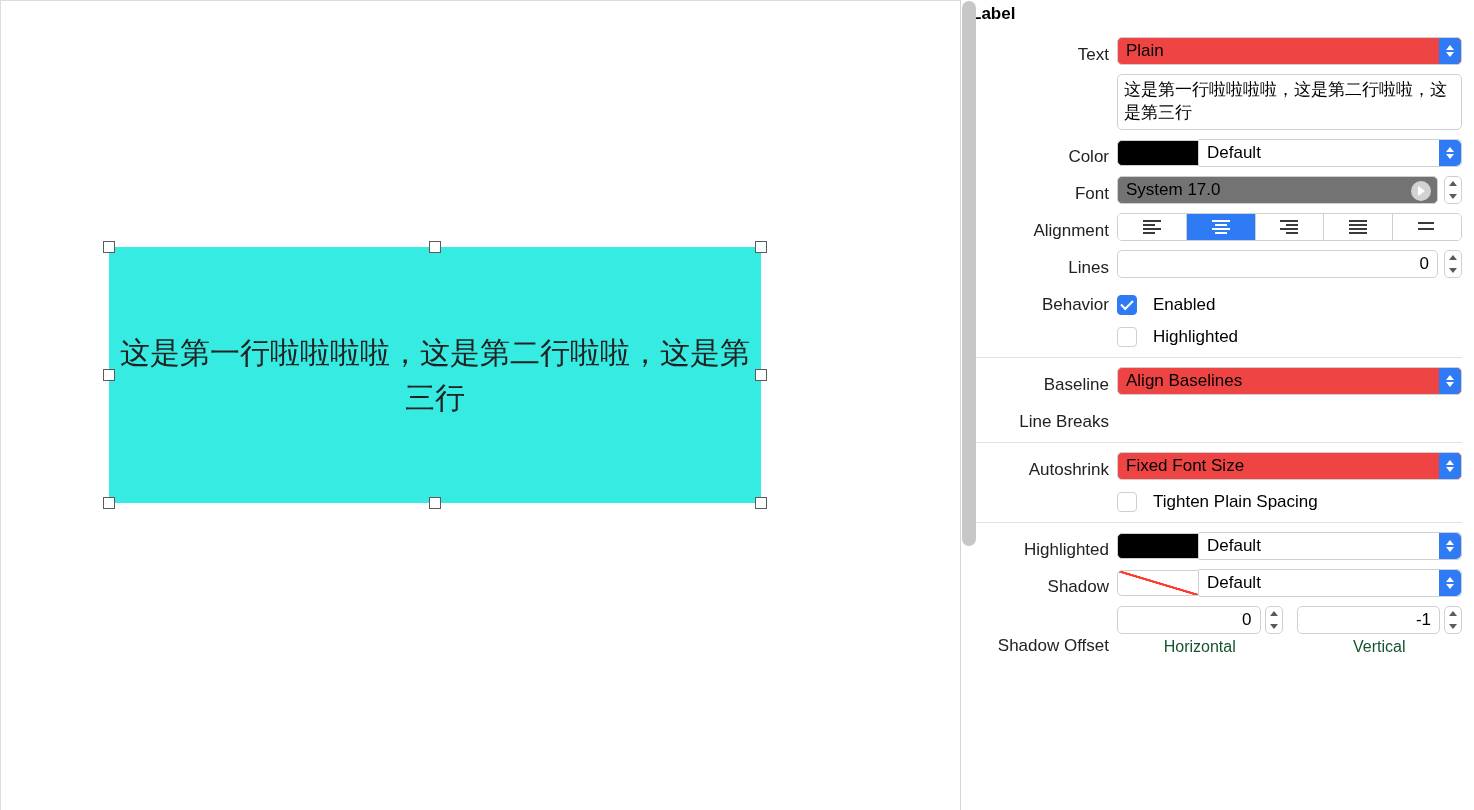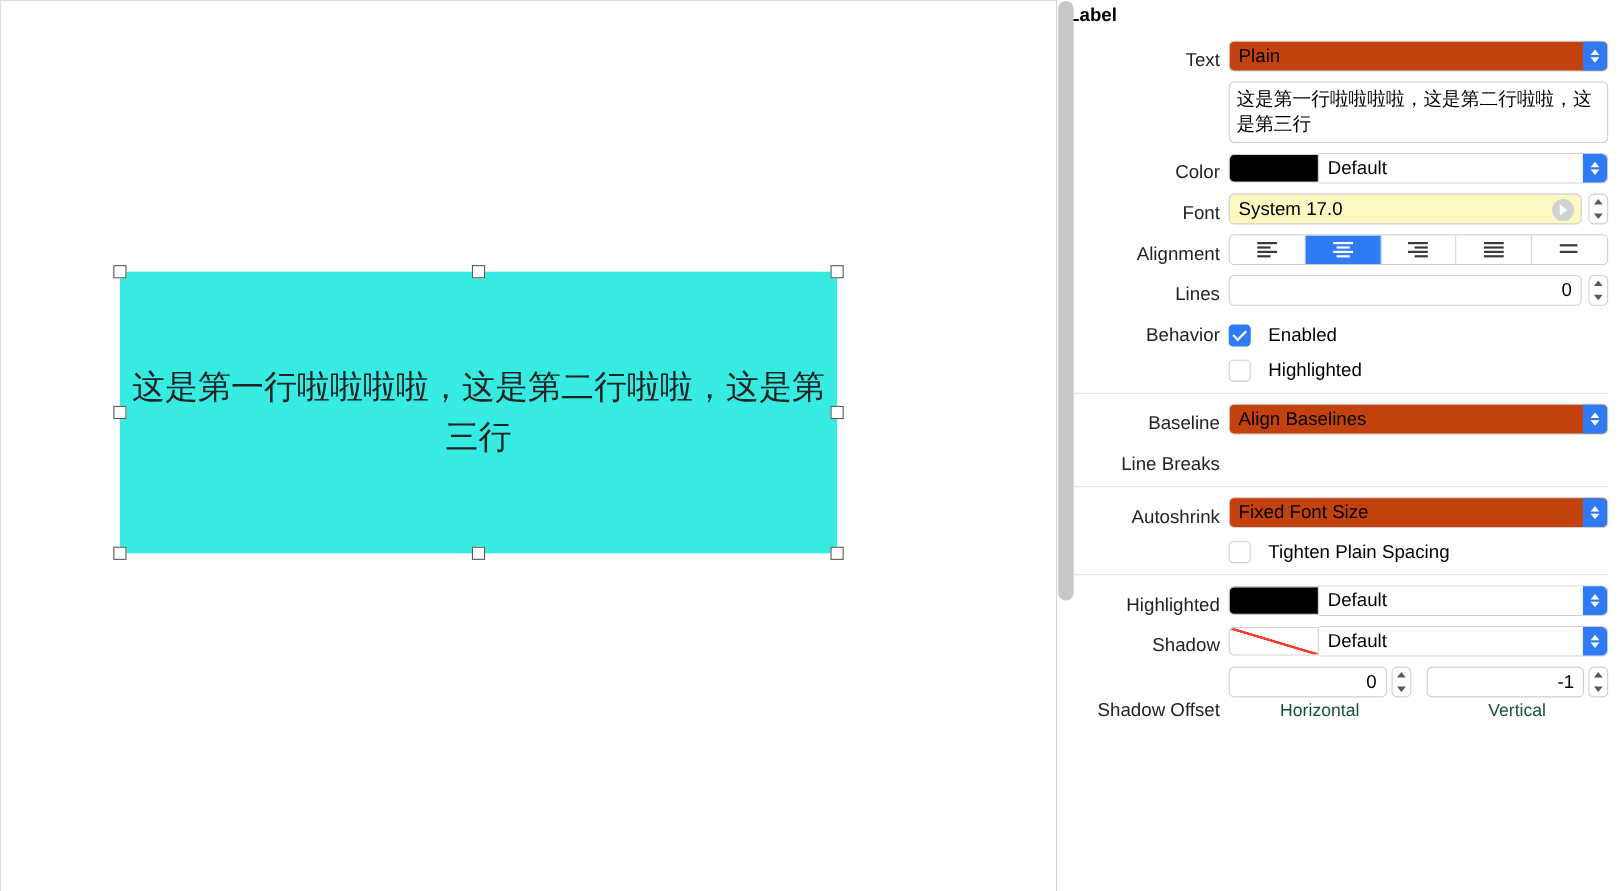--- a/index.html
+++ b/index.html
@@ -11,31 +11,31 @@
 .selected-label .txt{font-size:30px;color:#222;line-height:1.5;padding:0 10px}
 .handle{position:absolute;width:12px;height:12px;background:#fff;border:1px solid #5b5b5b}
 .h-tl{left:-6px;top:-6px}.h-tc{left:calc(50% - 6px);top:-6px}.h-tr{right:-6px;top:-6px}
 .h-ml{left:-6px;top:calc(50% - 6px)}.h-mr{right:-6px;top:calc(50% - 6px)}
 .h-bl{left:-6px;bottom:-6px}.h-bc{left:calc(50% - 6px);bottom:-6px}.h-br{right:-6px;bottom:-6px}
 
 .section-title{font-weight:700;font-size:17px;padding:4px 0 4px 2px}
 .row{display:flex;align-items:flex-end;margin-top:9px;min-height:28px}
 .row-label{width:148px;text-align:right;font-size:17px;color:#222;padding-right:8px}
 .row-body{flex:1;display:flex;align-items:center;gap:6px}
-.popup{flex:1;height:28px;border:1px solid #cfcfcf;border-radius:5px;display:flex;align-items:center;padding:0 8px;font-size:17px;position:relative;background:#c2410c}
+.popup{flex:1;height:28px;border:1px solid #cfcfcf;border-radius:5px;display:flex;align-items:center;padding:0 8px;font-size:17px;position:relative;background:#ef4444}
 .popup .arrows{position:absolute;right:0;top:0;height:100%;width:22px;background:#2f7af5;border-radius:0 5px 5px 0;display:flex;flex-direction:column;align-items:center;justify-content:center}
 .popup .arrows::before{content:"";border-left:4px solid transparent;border-right:4px solid transparent;border-bottom:5px solid #fff;margin-bottom:2px}
 .popup .arrows::after{content:"";border-left:4px solid transparent;border-right:4px solid transparent;border-top:5px solid #fff}
 .textbox{flex:1;min-height:52px;border:1px solid #cfcfcf;border-radius:5px;padding:4px 6px;font-size:17px;line-height:1.35;background:#fff}
 .color-swatch{width:82px;height:26px;border:1px solid #cfcfcf;border-radius:5px 0 0 5px;background:#000}
 .color-popup{flex:1;height:28px;border:1px solid #cfcfcf;border-left:0;border-radius:0 5px 5px 0;display:flex;align-items:center;padding:0 8px;font-size:17px;position:relative;background:#fff}
 .color-popup .arrows{position:absolute;right:0;top:0;height:100%;width:22px;background:#2f7af5;border-radius:0 5px 5px 0;display:flex;flex-direction:column;align-items:center;justify-content:center}
 .color-popup .arrows::before{content:"";border-left:4px solid transparent;border-right:4px solid transparent;border-bottom:5px solid #fff;margin-bottom:2px}
 .color-popup .arrows::after{content:"";border-left:4px solid transparent;border-right:4px solid transparent;border-top:5px solid #fff}
-.fontbox{flex:1;height:28px;border:1px solid #cfcfcf;border-radius:5px;display:flex;align-items:center;padding:0 8px;font-size:17px;background:#fef9c3;position:relative}
+.fontbox{flex:1;height:28px;border:1px solid #cfcfcf;border-radius:5px;display:flex;align-items:center;padding:0 8px;font-size:17px;background:#737373;position:relative}
 .fontbox .circ{position:absolute;right:6px;top:4px;width:20px;height:20px;border-radius:50%;background:#d2d2d2;display:flex;align-items:center;justify-content:center}
 .fontbox .circ::after{content:"";border-top:5px solid transparent;border-bottom:5px solid transparent;border-left:7px solid #fff}
 .stepper{width:18px;height:28px;border:1px solid #cfcfcf;border-radius:5px;display:flex;flex-direction:column}
 .stepper div{flex:1;display:flex;align-items:center;justify-content:center}
 .stepper div::before{content:"";border-left:4px solid transparent;border-right:4px solid transparent}
 .stepper .up::before{border-bottom:5px solid #5a5a5a}
 .stepper .dn::before{border-top:5px solid #5a5a5a}
 .seg{flex:1;height:28px;border:1px solid #cfcfcf;border-radius:5px;display:flex;overflow:hidden}
 .seg .cell{flex:1;display:flex;align-items:center;justify-content:center;border-right:1px solid #cfcfcf;background:#fff}
 .seg .cell:last-child{border-right:0}

